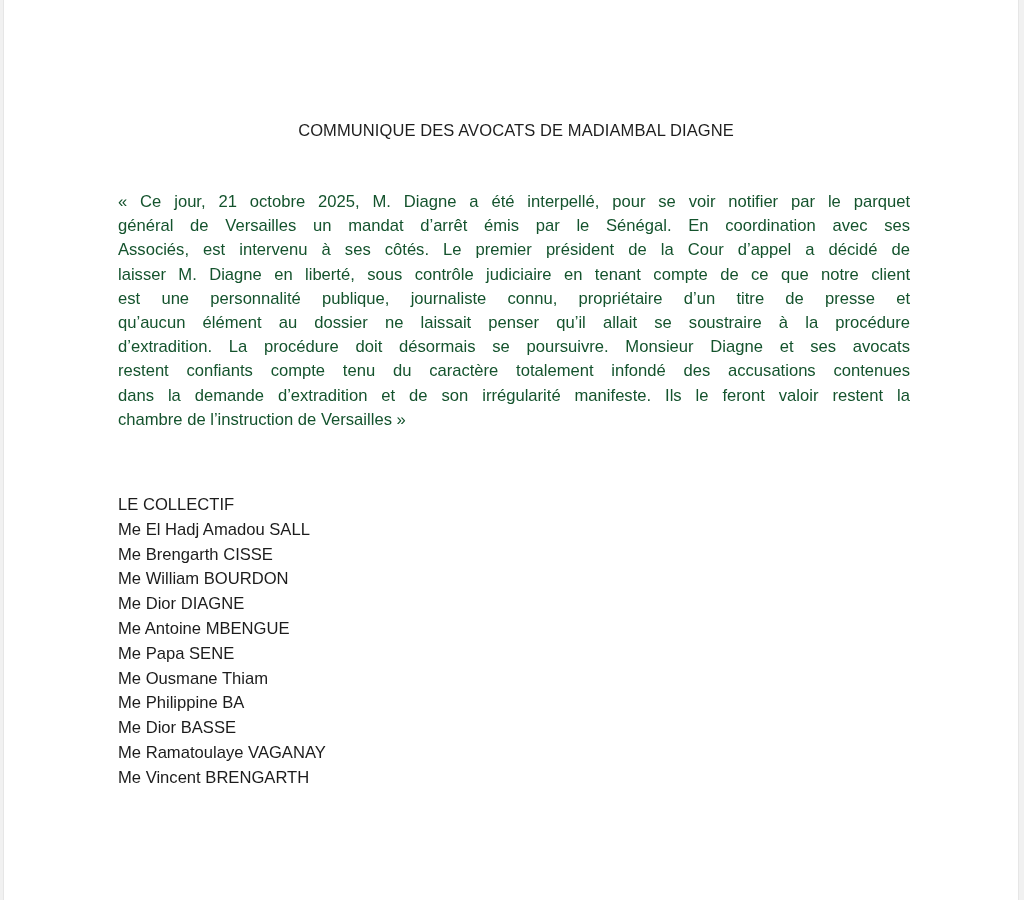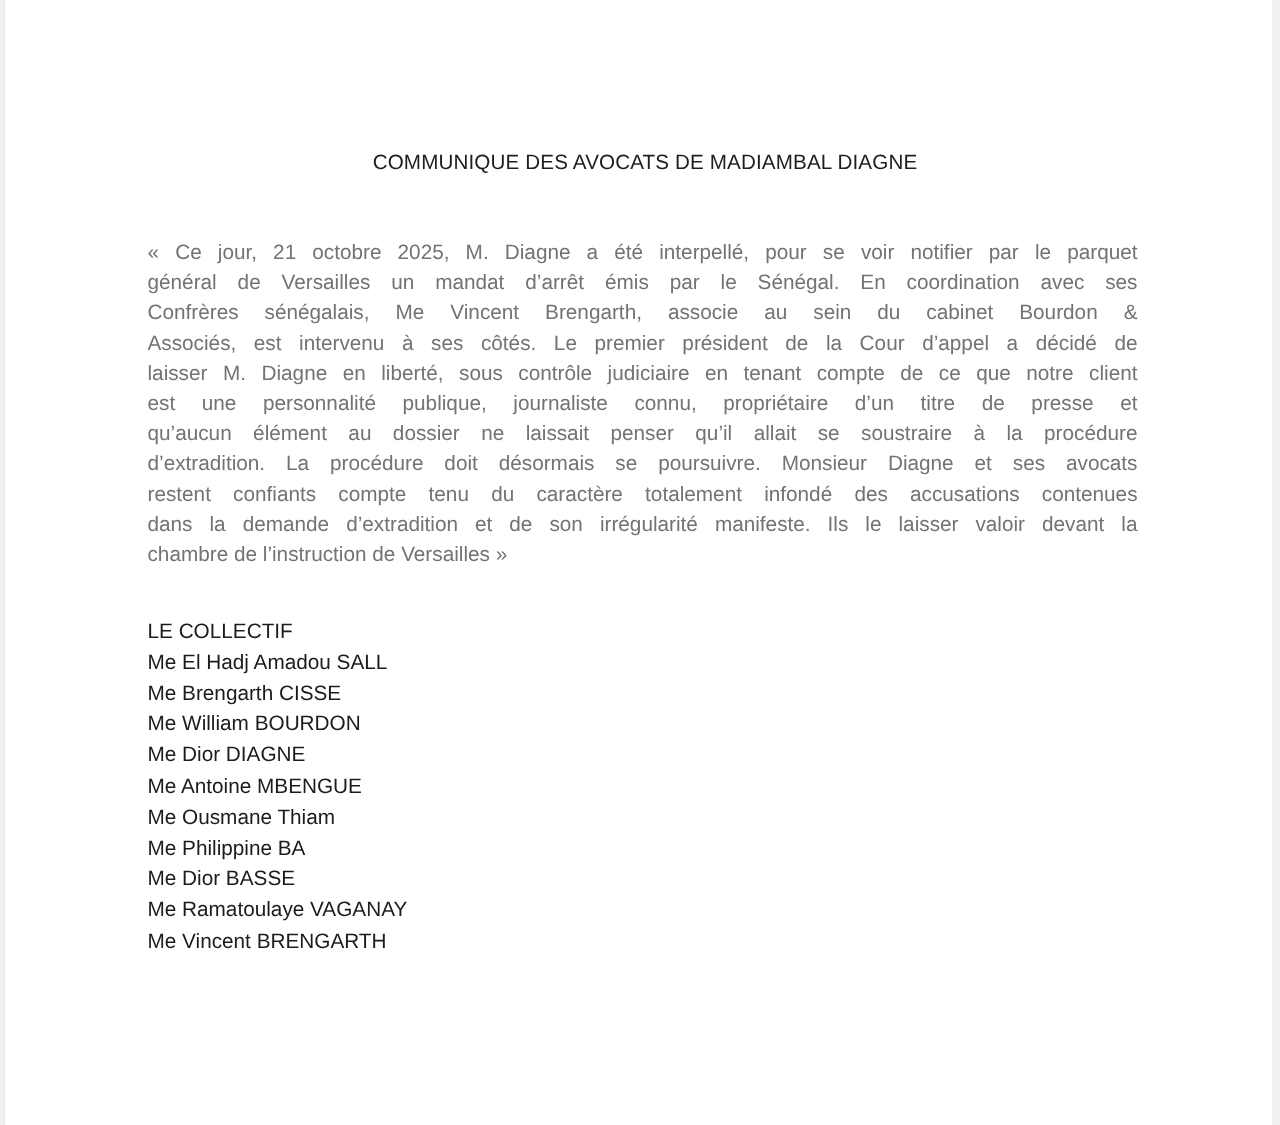--- a/index.html
+++ b/index.html
@@ -37,21 +37,21 @@
     }
     .body-text {
       position: absolute;
       left: 114px;
       top: 190px;
       width: 792px;
       font-size: 16.6px;
       line-height: 24.2px;
       text-align: justify;
       margin: 0;
-      color: #737373;
+      color: #14532d;
     }
     .body-text .line {
       display: block;
       text-align: justify;
       text-align-last: justify;
       white-space: nowrap;
     }
     .body-text .line.last {
       text-align-last: left;
     }
@@ -74,37 +74,37 @@
   </style>
 </head>
 <body>
 
 <div class="page">
   <h1 class="title">COMMUNIQUE DES AVOCATS DE MADIAMBAL DIAGNE</h1>
 
   <p class="body-text">
     <span class="line">« Ce jour, 21 octobre 2025, M. Diagne a été interpellé, pour se voir notifier par le parquet</span>
     <span class="line">général de Versailles un mandat d’arrêt émis par le Sénégal. En coordination avec ses</span>
-    <span class="line">Confrères sénégalais, Me Vincent Brengarth, associe au sein du cabinet Bourdon &amp;</span>
     <span class="line">Associés, est intervenu à ses côtés. Le premier président de la Cour d’appel a décidé de</span>
     <span class="line">laisser M. Diagne en liberté, sous contrôle judiciaire en tenant compte de ce que notre client</span>
     <span class="line">est une personnalité publique, journaliste connu, propriétaire d’un titre de presse et</span>
     <span class="line">qu’aucun élément au dossier ne laissait penser qu’il allait se soustraire à la procédure</span>
     <span class="line">d’extradition. La procédure doit désormais se poursuivre. Monsieur Diagne et ses avocats</span>
     <span class="line">restent confiants compte tenu du caractère totalement infondé des accusations contenues</span>
-    <span class="line">dans la demande d’extradition et de son irrégularité manifeste. Ils le laisser valoir devant la</span>
+    <span class="line">dans la demande d’extradition et de son irrégularité manifeste. Ils le feront valoir restent la</span>
     <span class="line last">chambre de l’instruction de Versailles »</span>
   </p>
 
   <ul class="signatures">
     <li>LE COLLECTIF</li>
     <li>Me El Hadj Amadou SALL</li>
     <li>Me Brengarth CISSE</li>
     <li>Me William BOURDON</li>
     <li>Me Dior DIAGNE</li>
     <li>Me Antoine MBENGUE</li>
+    <li>Me Papa SENE</li>
     <li>Me Ousmane Thiam</li>
     <li>Me Philippine BA</li>
     <li>Me Dior BASSE</li>
     <li>Me Ramatoulaye VAGANAY</li>
     <li>Me Vincent BRENGARTH</li>
   </ul>
 </div>
 
 </body></html>

